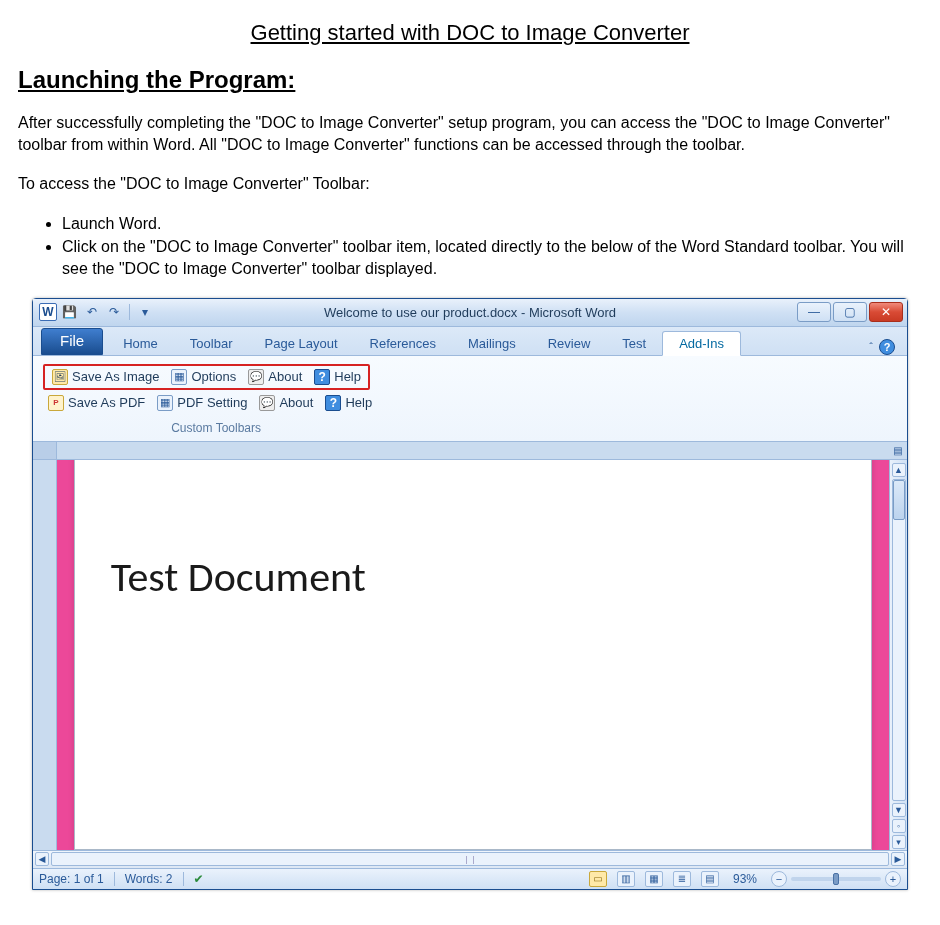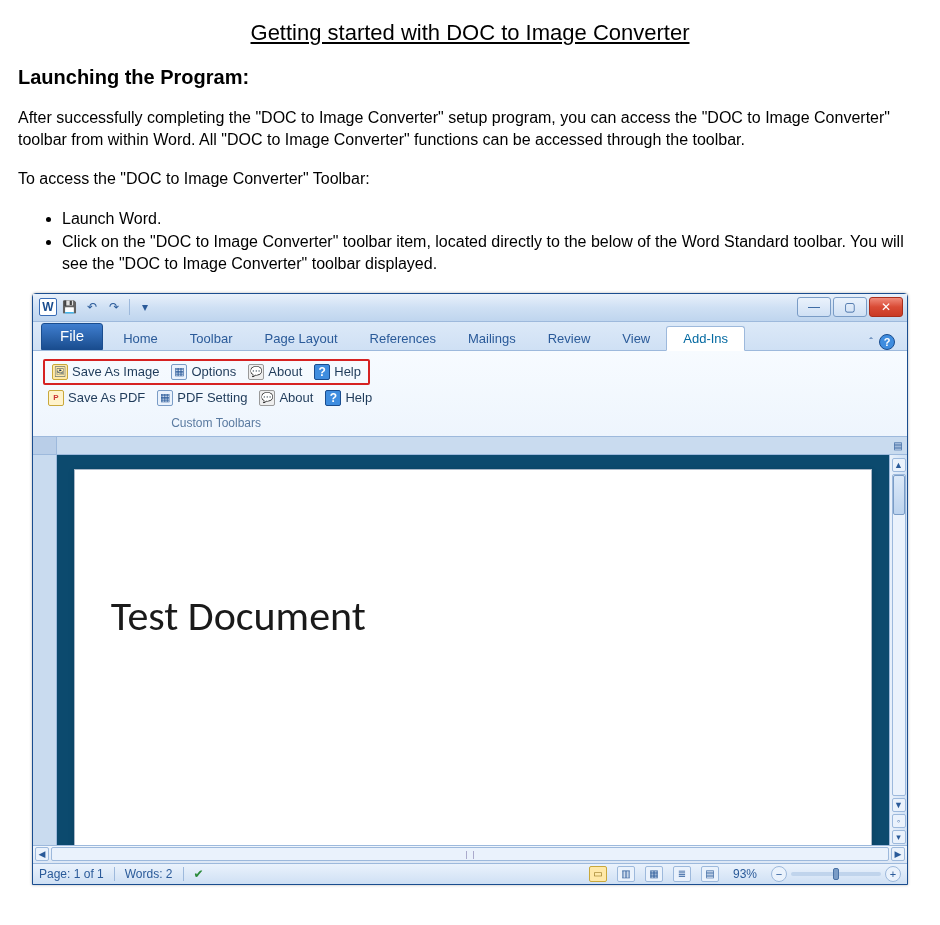--- a/index.html
+++ b/index.html
@@ -12,23 +12,24 @@
     width: 940px;
   }
   h1.doc-title {
     text-align: center;
     font-size: 22px;
     font-weight: normal;
     text-decoration: underline;
     margin: 10px 0 20px 0;
   }
   h2.section-heading {
-    font-size: 20px;
+    font-size: 24px;
     font-weight: bold;
     margin: 12px 0 18px 6px;
+    text-decoration: underline;
   }
   p.body-text {
     font-size: 16px;
     line-height: 1.35;
     margin: 0 6px 18px 6px;
   }
   ul.steps {
     margin: 0 0 18px 30px;
     padding-left: 20px;
     font-size: 16px;
@@ -159,21 +160,21 @@
   }
   .doc-scroll-right {
     width:18px; background: linear-gradient(90deg,#e9f1fb,#cfe0f4);
     border-left:1px solid #9db9dc;
     display:flex; flex-direction:column; align-items:center;
     padding-top:2px;
   }
   .vscroll-arrow { width:14px; height:14px; border:1px solid #9db9dc; background:#eaf2fc; display:flex; align-items:center; justify-content:center; color:#2a5a99; font-size:9px; border-radius:2px; margin:1px 0;}
   .vscroll-track { flex:1; width:14px; background:#eaf2fc; border:1px solid #9db9dc; border-radius:2px; margin:1px 0;}
   .vscroll-thumb { width:12px; height:40px; background:linear-gradient(#dce9f8,#bcd3ee); border:1px solid #7a9cc6; border-radius:2px; margin:0 auto;}
-  .doc-page-slot { flex:1; overflow:hidden; background:#0c4a6e; display:flex; justify-content:center; padding-top:14px;}
+  .doc-page-slot { flex:1; overflow:hidden; background:#ec4899; display:flex; justify-content:center; padding-top:14px;align-items:flex-end;}
   .doc-page {
     width: 96%;
     height: 420px;
     background:#fff;
     border:1px solid #aab8c8;
     box-shadow: 0 2px 6px rgba(0,0,0,.15);
     padding: 120px 36px 36px 36px;
   }
   .doc-content {
     font-family: Calibri, "Segoe UI", Arial, sans-serif;
@@ -229,36 +230,37 @@
 
   <div class="titlebar">
     <div class="word-logo">W</div>
     <div class="qat">
       <div class="qat-btn">💾</div>
       <div class="qat-btn">↶</div>
       <div class="qat-btn">↷</div>
       <div class="qat-sep"></div>
       <div class="qat-btn">▾</div>
     </div>
+    <div class="titlebar-title">Welcome to use our product.docx  -  Microsoft Word</div>
     <div class="win-controls">
       <div class="win-btn">—</div>
       <div class="win-btn">▢</div>
       <div class="win-btn close">✕</div>
     </div>
   </div>
 
   <div class="ribbon-tabs">
     <div class="file-tab">File</div>
     <div class="tab">Home</div>
     <div class="tab">Toolbar</div>
     <div class="tab">Page Layout</div>
     <div class="tab">References</div>
     <div class="tab">Mailings</div>
     <div class="tab">Review</div>
-    <div class="tab">View</div>
+    <div class="tab">Test</div>
     <div class="tab active">Add-Ins</div>
     <div class="ribbon-right">
       <span style="font-size:11px;">ˆ</span>
       <span class="help-circle">?</span>
     </div>
   </div>
 
   <div class="ribbon-body">
     <div class="toolbar-row">
       <div class="highlight-box">

